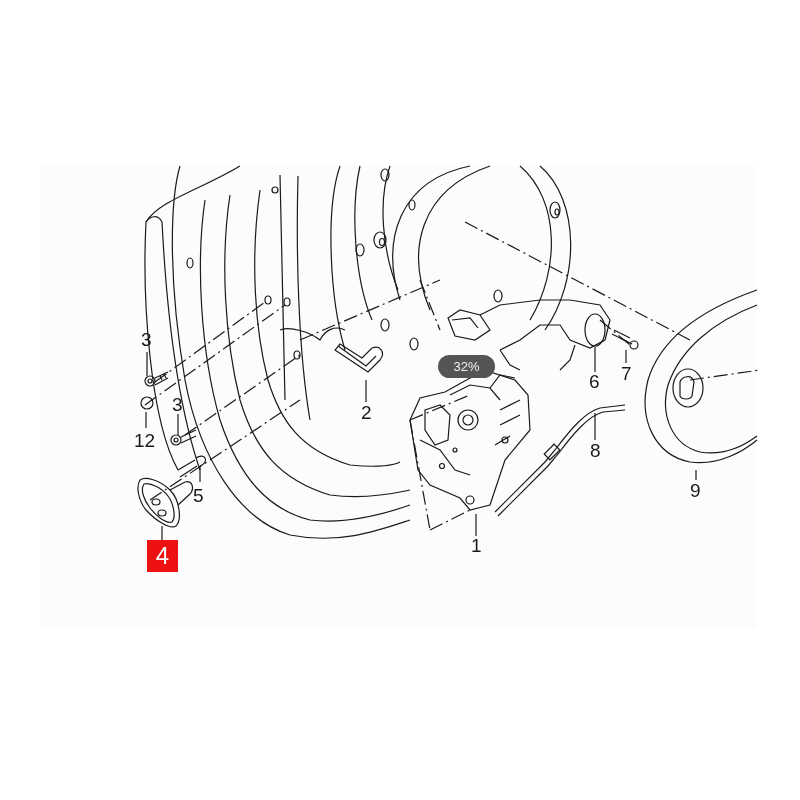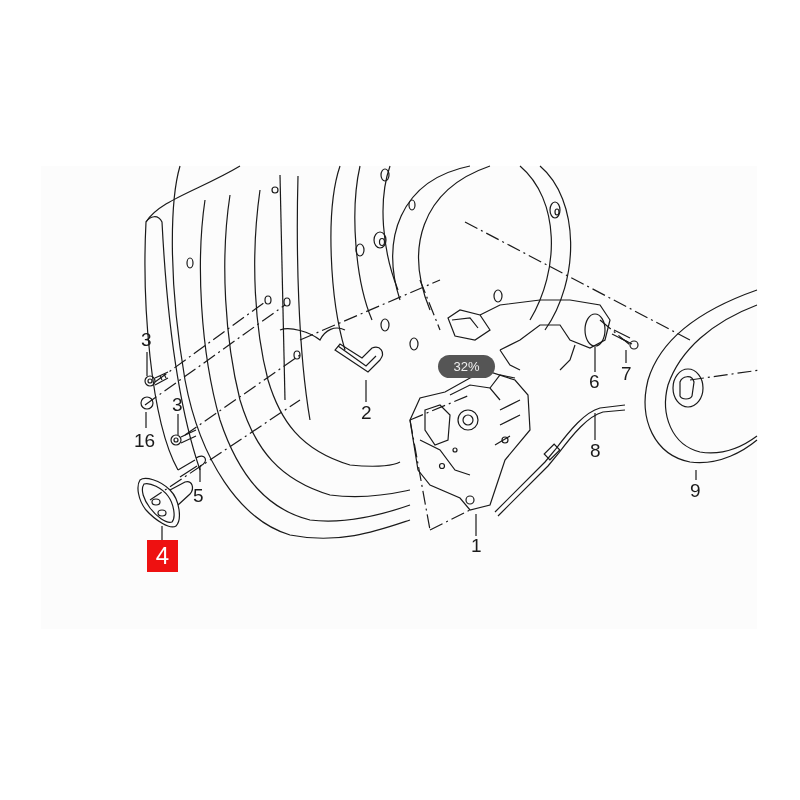--- a/index.html
+++ b/index.html
@@ -152,15 +152,15 @@
 <div class="callout" style="left:471px;top:536px;">1</div>
 <div class="callout" style="left:361px;top:403px;">2</div>
 <div class="callout" style="left:141px;top:330px;">3</div>
 <div class="callout" style="left:172px;top:395px;">3</div>
 <div class="badge">4</div>
 <div class="callout" style="left:193px;top:486px;">5</div>
 <div class="callout" style="left:589px;top:372px;">6</div>
 <div class="callout" style="left:621px;top:364px;">7</div>
 <div class="callout" style="left:590px;top:441px;">8</div>
 <div class="callout" style="left:690px;top:481px;">9</div>
-<div class="callout" style="left:134px;top:431px;">16</div>
+<div class="callout" style="left:134px;top:431px;">12</div>
 
 <div class="zoom-pill">32%</div>
 
 </body></html>

